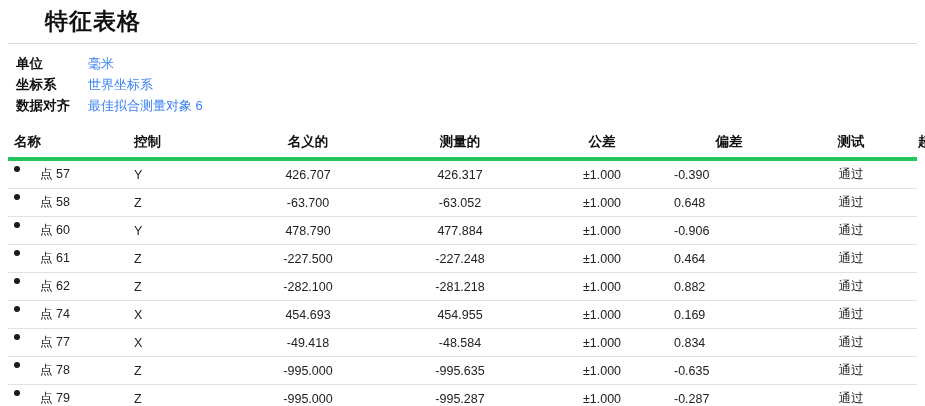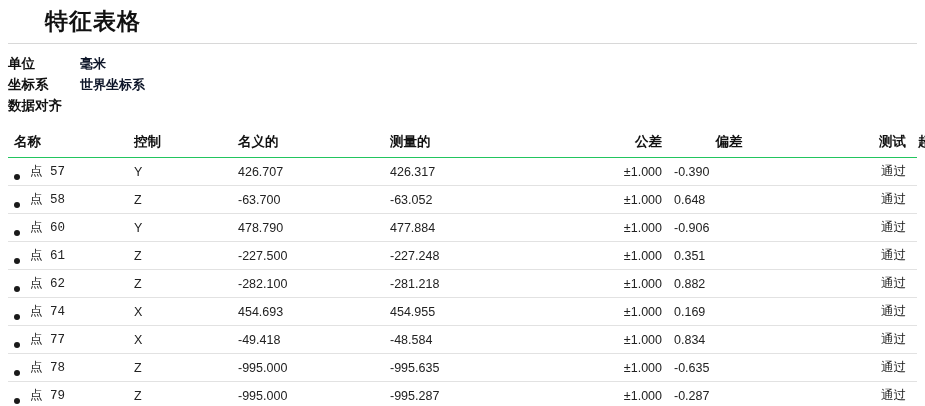--- a/index.html
+++ b/index.html
@@ -28,82 +28,80 @@
     padding: 6px 0 6px 0;
     color: #111;
     margin-left: 37px;
   }
   .title-rule {
     height: 1px;
     background: #d8d8d8;
     margin: 0 0 10px 0;
   }
   .meta {
-    margin: 0 0 14px 0;
+    margin: 0 0 14px 8px;
   }
   .meta-row {
     display: flex;
     align-items: baseline;
     line-height: 19px;
     margin-bottom: 2px;
   }
   .meta-label {
     width: 72px;
     font-size: 13.5px;
     font-weight: bold;
     color: #111;
     flex: 0 0 72px;
   }
   .meta-value {
     font-size: 13px;
-    color: #0f172a;
-    font-weight: bold;
+    color: #3b82f6;
   }
   table.feature-table {
     width: 100%;
     border-collapse: collapse;
     table-layout: fixed;
   }
   table.feature-table thead th {
     font-size: 13.5px;
     font-weight: bold;
     color: #111;
     padding: 4px 6px 6px 6px;
-    border-bottom: 1px solid #22c55e;
+    border-bottom: 4px solid #22c55e;
     white-space: nowrap;
   }
   table.feature-table tbody td {
     font-size: 12.5px;
     color: #222;
     padding: 5px 6px;
     border-bottom: 1px solid #e2e2e2;
     white-space: nowrap;
   }
   .col-name   { width: 108px; text-align: left; }
   .col-ctrl   { width: 92px;  text-align: left; }
-  .col-nom    { width: 140px; text-align: left; }
-  .col-meas   { width: 140px; text-align: left; }
-  .col-tol    { width: 120px; text-align: right; }
+  .col-nom    { width: 140px; text-align: center; }
+  .col-meas   { width: 140px; text-align: center; }
+  .col-tol    { width: 120px; text-align: center; }
   .col-dev    { width: 110px; }
-  .col-test   { width: 110px; text-align: right; }
+  .col-test   { width: 110px; text-align: center; }
   .col-out    { width: auto;  text-align: right; }
 
   thead th.col-test { padding-left: 12px; }
   tbody td.col-test { padding-left: 12px; }
   thead th.col-name { padding-left: 0; }
   tbody td.col-name { padding-left: 0; }
   thead th.col-ctrl { padding-left: 10px; }
   tbody td.col-ctrl { padding-left: 10px; }
   thead th.col-out  { padding-right: 6px; }
 
   .name-cell {
     display: flex;
-    align-items: flex-end;
-    gap: 10px;
-    font-family: Liberation Mono, monospace;
+    align-items: flex-start;
+    gap: 20px;
   }
   .bullet {
     width: 6px;
     height: 6px;
     border-radius: 50%;
     background: #1a1a1a;
     flex: 0 0 6px;
     display: inline-block;
   }
 </style>
@@ -119,20 +117,21 @@
     <div class="meta-row">
       <div class="meta-label">单位</div>
       <div class="meta-value">毫米</div>
     </div>
     <div class="meta-row">
       <div class="meta-label">坐标系</div>
       <div class="meta-value">世界坐标系</div>
     </div>
     <div class="meta-row">
       <div class="meta-label">数据对齐</div>
+      <div class="meta-value">最佳拟合测量对象 6</div>
     </div>
   </div>
 
   <table class="feature-table">
     <thead>
       <tr>
         <th class="col-name">名称</th>
         <th class="col-ctrl">控制</th>
         <th class="col-nom">名义的</th>
         <th class="col-meas">测量的</th>
@@ -192,21 +191,21 @@
         <td class="col-name">
           <span class="name-cell">
             <span class="bullet"></span>
             <span>点 61</span>
           </span>
         </td>
         <td class="col-ctrl">Z</td>
         <td class="col-nom">-227.500</td>
         <td class="col-meas">-227.248</td>
         <td class="col-tol">±1.000</td>
-        <td class="col-dev">0.351</td>
+        <td class="col-dev">0.464</td>
         <td class="col-test">通过</td>
         <td class="col-out"></td>
       </tr>
       <tr>
         <td class="col-name">
           <span class="name-cell">
             <span class="bullet"></span>
             <span>点 62</span>
           </span>
         </td>

